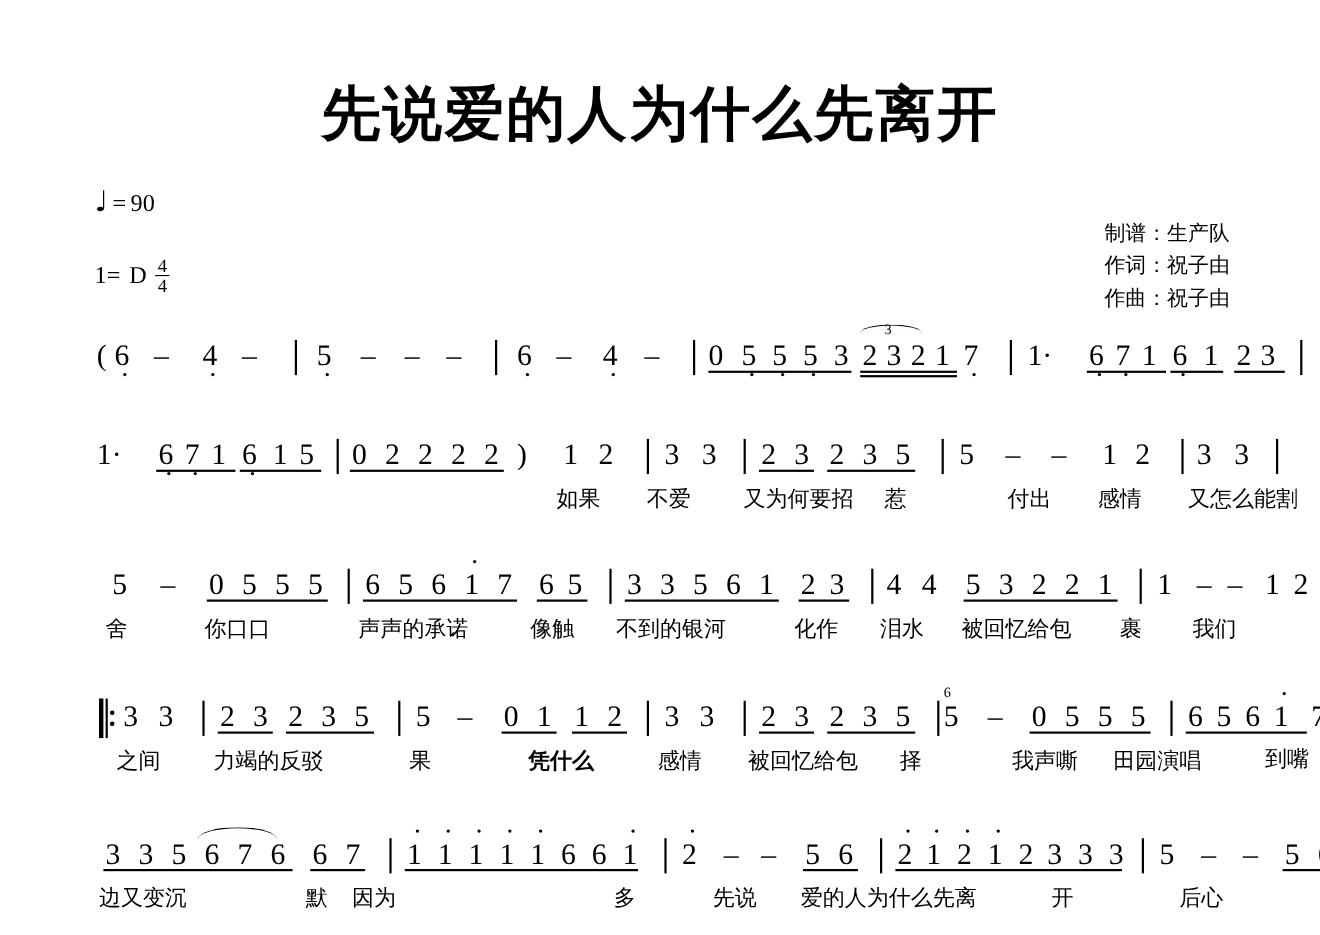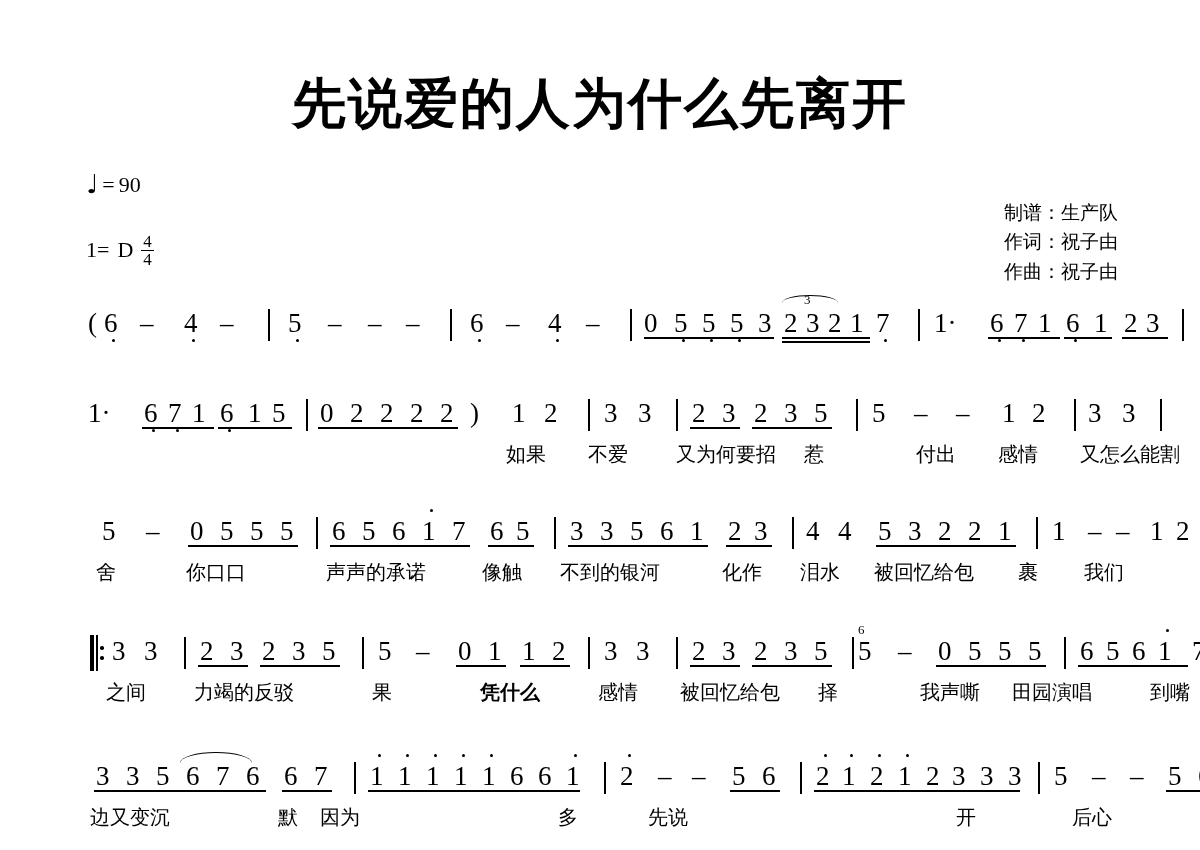--- a/index.html
+++ b/index.html
@@ -479,21 +479,21 @@
     <div class="lyrics-row">
       <span class="lyr" style="left:18px;">之间</span>
       <span class="lyr" style="left:106px;">力竭的反驳</span>
       <span class="lyr" style="left:284px;">果</span>
       <span class="lyr" style="left:392px;font-weight:bold;">凭什么</span>
       <span class="lyr" style="left:510px;">感情</span>
       <span class="lyr" style="left:592px;">被回忆给包</span>
       <span class="lyr" style="left:730px;">择</span>
       <span class="lyr" style="left:832px;">我声嘶</span>
       <span class="lyr" style="left:924px;">田园演唱</span>
-      <span class="lyr" style="left:1062px;">到嘴</span>
+      <span class="lyr" style="left:1062px;font-family:Liberation Mono, monospace;">到嘴</span>
     </div>
   </div>
 
   <div class="system" style="top:758px;">
     <div class="notes-row">
       <span class="tok" style="left:8px;">3</span>
       <span class="tok" style="left:38px;">3</span>
       <span class="tok" style="left:68px;">5</span>
       <span class="tok" style="left:98px;">6</span>
       <span class="tok" style="left:128px;">7</span>
@@ -549,20 +549,21 @@
       <span class="tok" style="left:1110px;">6</span>
       <span class="u1" style="left:1078px; top:32px; width:50px;"></span>
 
     </div>
     <div class="lyrics-row">
       <span class="lyr" style="left:2px;">边又变沉</span>
       <span class="lyr" style="left:190px;">默</span>
       <span class="lyr" style="left:232px;">因为</span>
       <span class="lyr" style="left:470px;">多</span>
       <span class="lyr" style="left:560px;">先说</span>
+      <span class="lyr" style="left:640px;">爱的人为什么先离</span>
       <span class="lyr" style="left:868px;">开</span>
       <span class="lyr" style="left:984px;">后心</span>
     </div>
   </div>
 
   <div class="system" style="top:305px; left:88px; width:1030px; pointer-events:none;">
   </div>
 
 </div>
 

